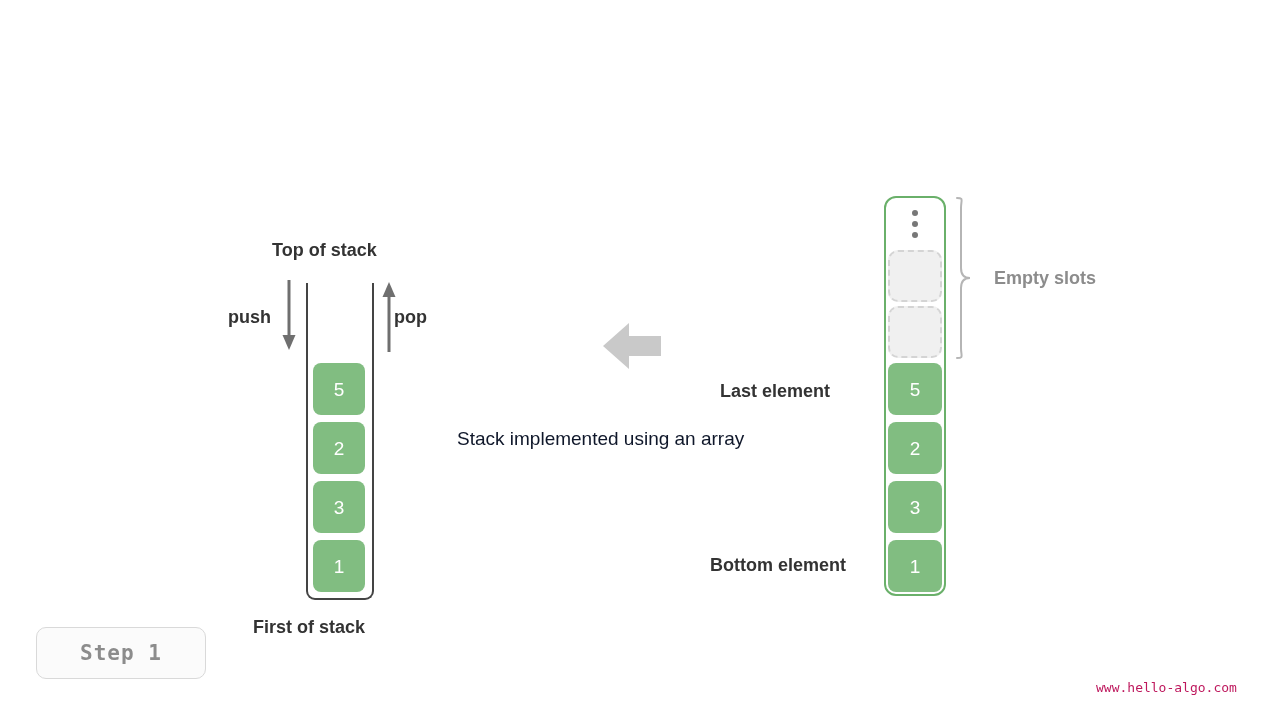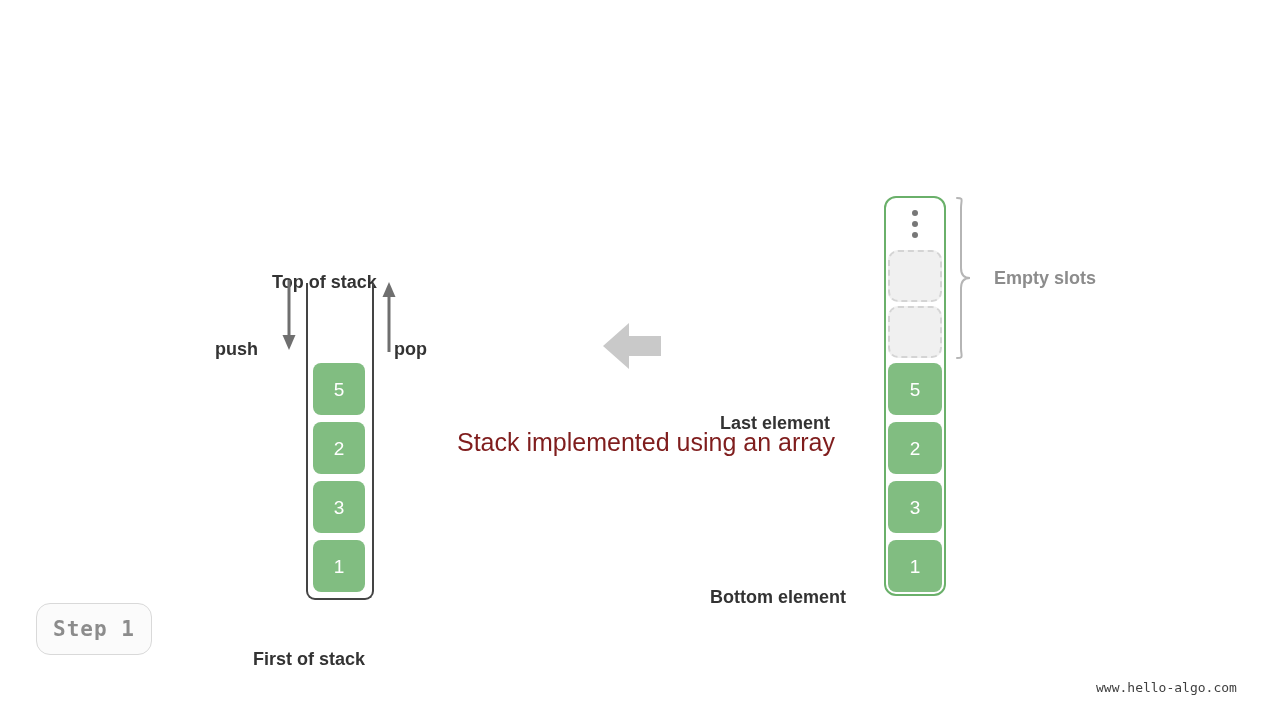--- a/index.html
+++ b/index.html
@@ -19,34 +19,33 @@
   
   .abs { position: absolute; }
 
   
   .label-bold {
     font-family: "Liberation Sans", sans-serif;
     font-size: 18px;
     font-weight: bold;
     color: #333333;
     white-space: nowrap;
-    margin-top: 32px;
   }
   .label-gray {
     font-family: "Liberation Sans", sans-serif;
     font-size: 18px;
     font-weight: bold;
     color: #8c8c8c;
     white-space: nowrap;
   }
   .caption {
     font-family: "Liberation Sans", sans-serif;
-    font-size: 25px;
+    font-size: 19px;
     font-weight: normal;
-    color: #7f1d1d;
+    color: #0f172a;
     white-space: nowrap;
   }
 
   
   #stack-left-wall, #stack-right-wall {
     width: 0;
     border-left: 2px solid #444444;
   }
   #stack-bottom {
     border-left: 2px solid #444444;
@@ -124,30 +123,30 @@
     font-size: 21px;
     font-weight: bold;
     letter-spacing: 1px;
     color: #8c8c8c;
   }
 
   
   #watermark {
     font-family: "DejaVu Sans Mono", monospace;
     font-size: 13px;
-    color: #404040;
+    color: #be185d;
     white-space: nowrap;
   }
 </style>
 </head>
 <body>
 
 <div class="abs label-bold" style="left:272px; top:240px;">Top of stack</div>
 
-<div class="abs label-bold" style="left:215px; top:307px;">push</div>
+<div class="abs label-bold" style="left:228px; top:307px;">push</div>
 
 <div class="abs label-bold" style="left:394px; top:307px;">pop</div>
 
 <svg class="abs varrow" style="left:278px; top:280px;" width="22" height="72" viewBox="0 0 22 72">
   <line x1="11" y1="0" x2="11" y2="58" stroke="#6f6f6f" stroke-width="3"></line>
   <polygon points="11,70 4.5,55 17.5,55" fill="#6f6f6f"></polygon>
 </svg>
 
 <svg class="abs varrow" style="left:378px; top:280px;" width="22" height="72" viewBox="0 0 22 72">
   <line x1="11" y1="72" x2="11" y2="14" stroke="#6f6f6f" stroke-width="3"></line>
@@ -204,15 +203,15 @@
            L 8 152
            C 8 160, 11 162, 4 162" fill="none" stroke="#b5b5b5" stroke-width="2" stroke-linecap="round"></path>
 </svg>
 
 <div class="abs label-gray" style="left:994px; top:268px;">Empty slots</div>
 
 <div class="abs label-bold" style="left:720px; top:381px;text-align:center;">Last element</div>
 
 <div class="abs label-bold" style="left:710px; top:555px;">Bottom element</div>
 
-<div class="abs" id="step-badge" style="left:36px; top:603px; width:116px; height:52px;border-radius:14px;">Step 1</div>
+<div class="abs" id="step-badge" style="left:36px; top:627px; width:170px; height:52px;">Step 1</div>
 
 <div class="abs" id="watermark" style="left:1096px; top:680px;">www.hello-algo.com</div>
 
 </body></html>

